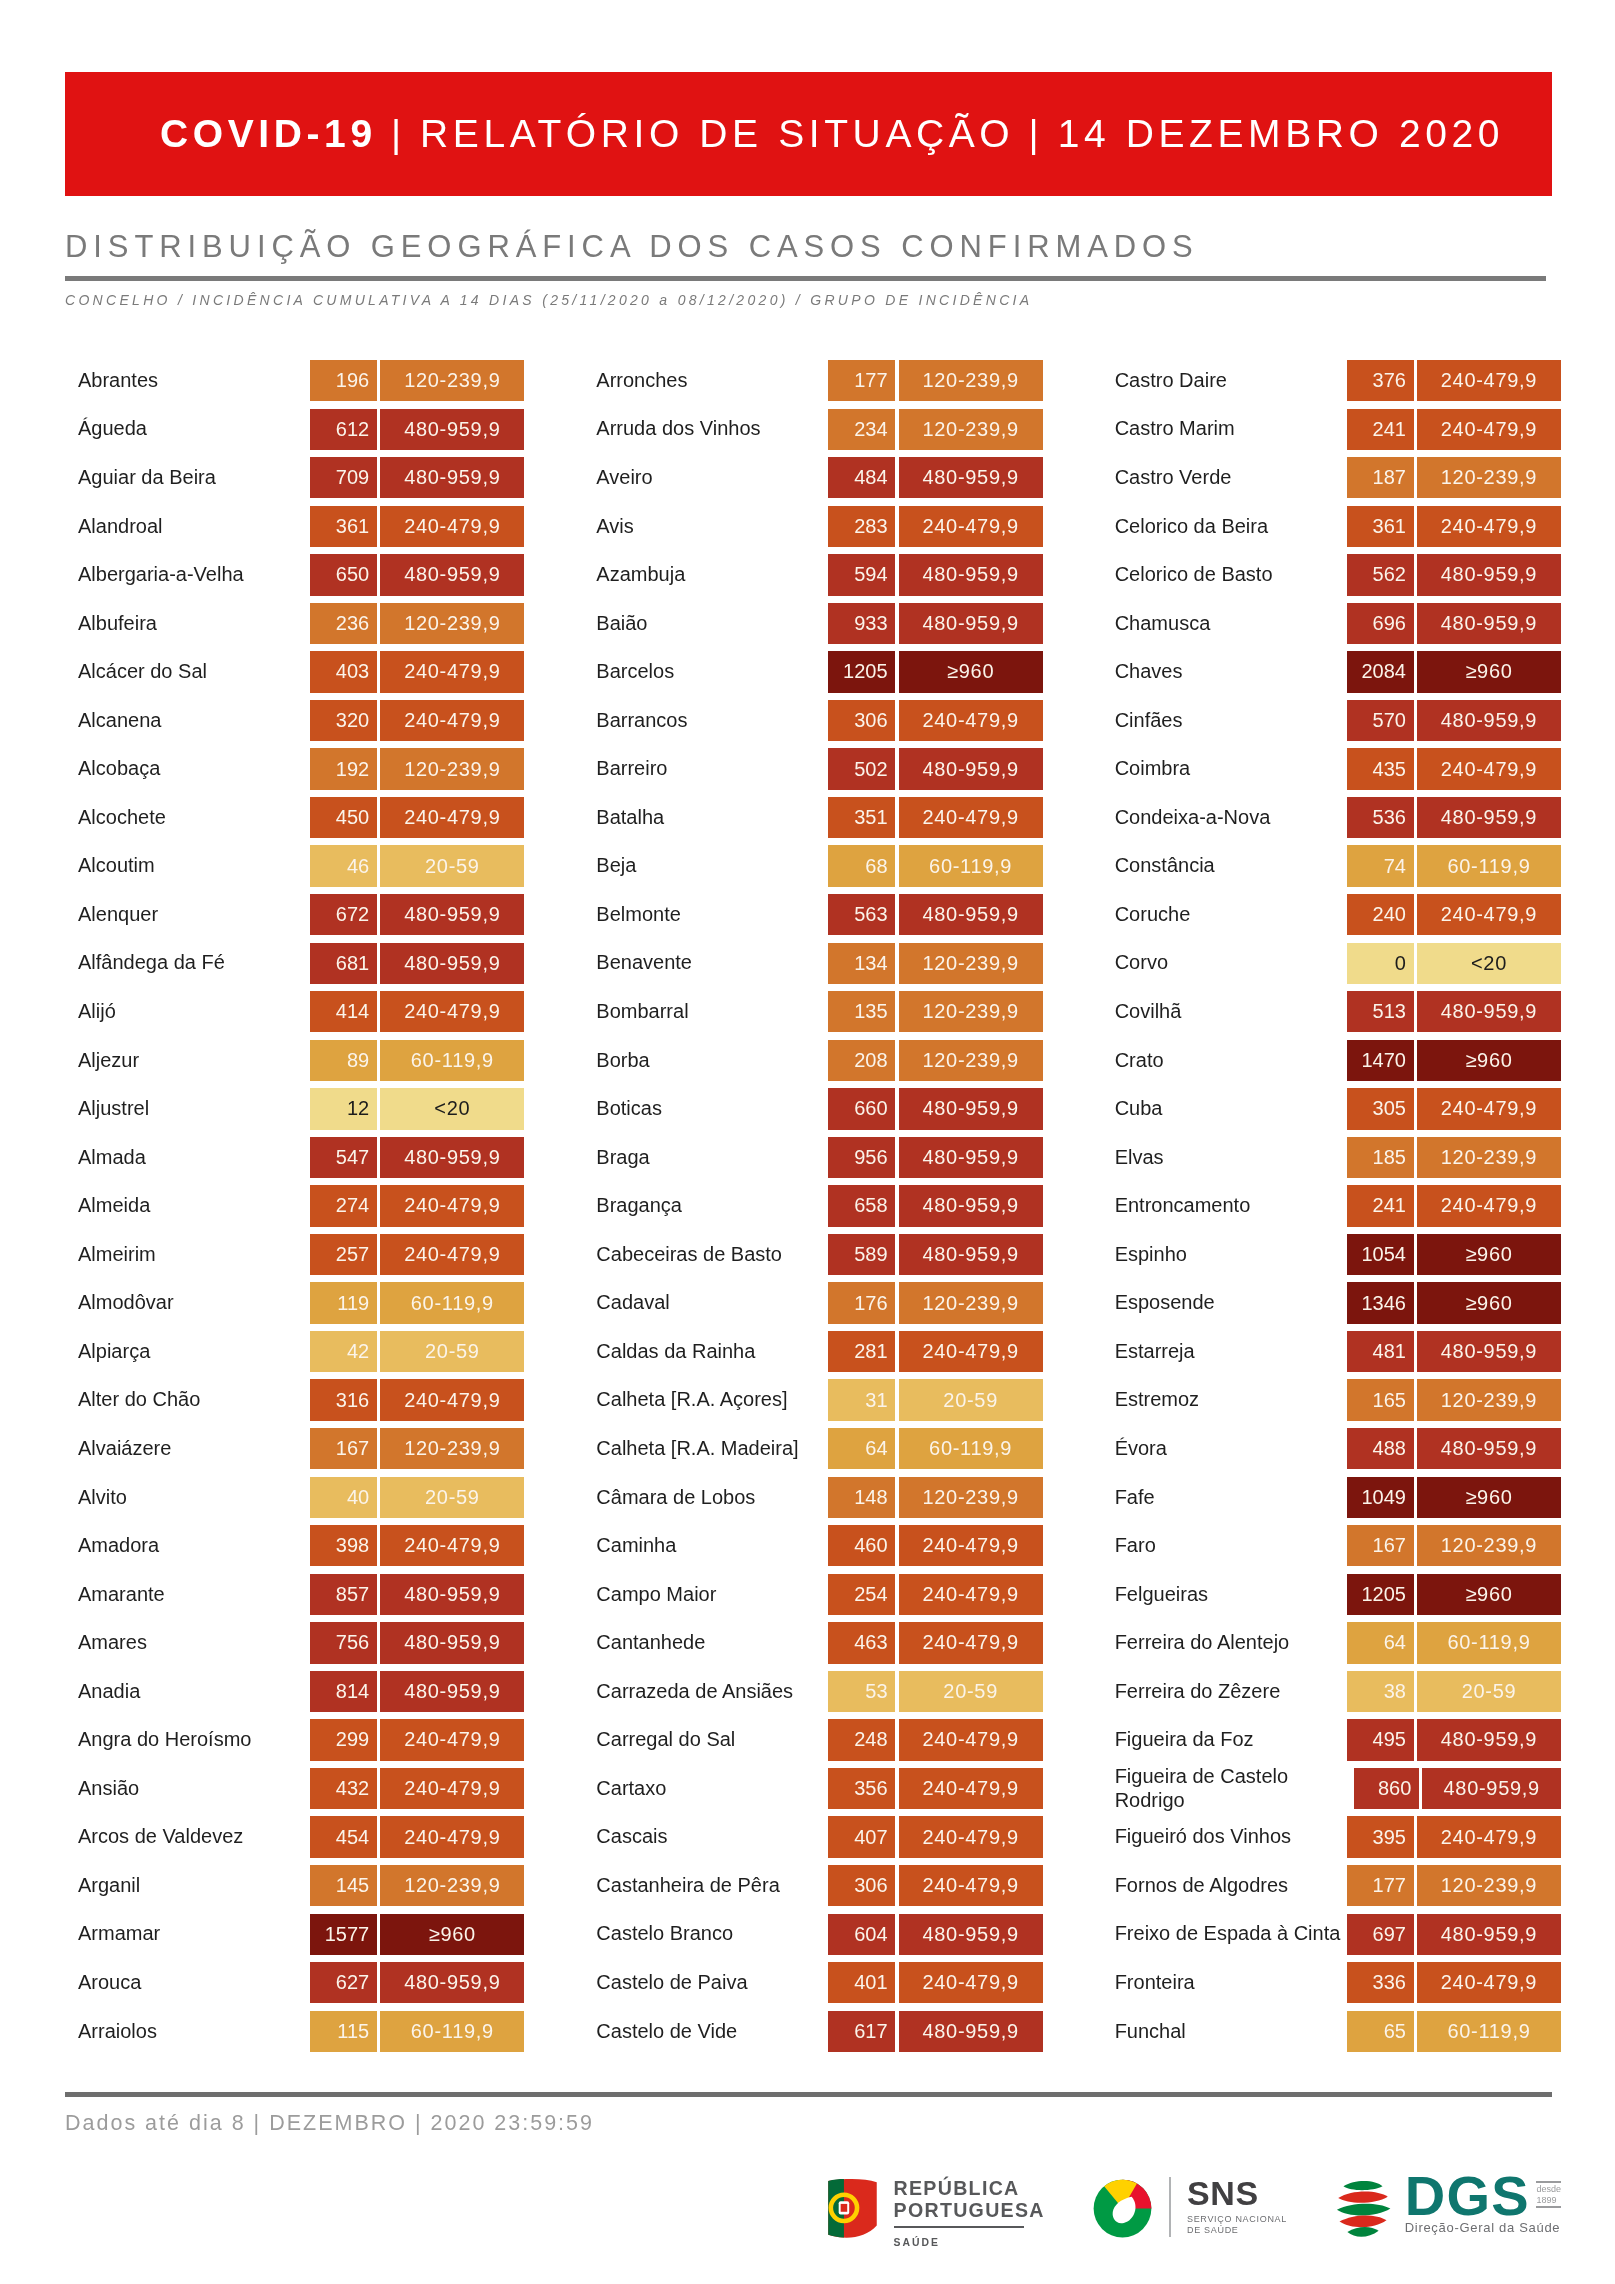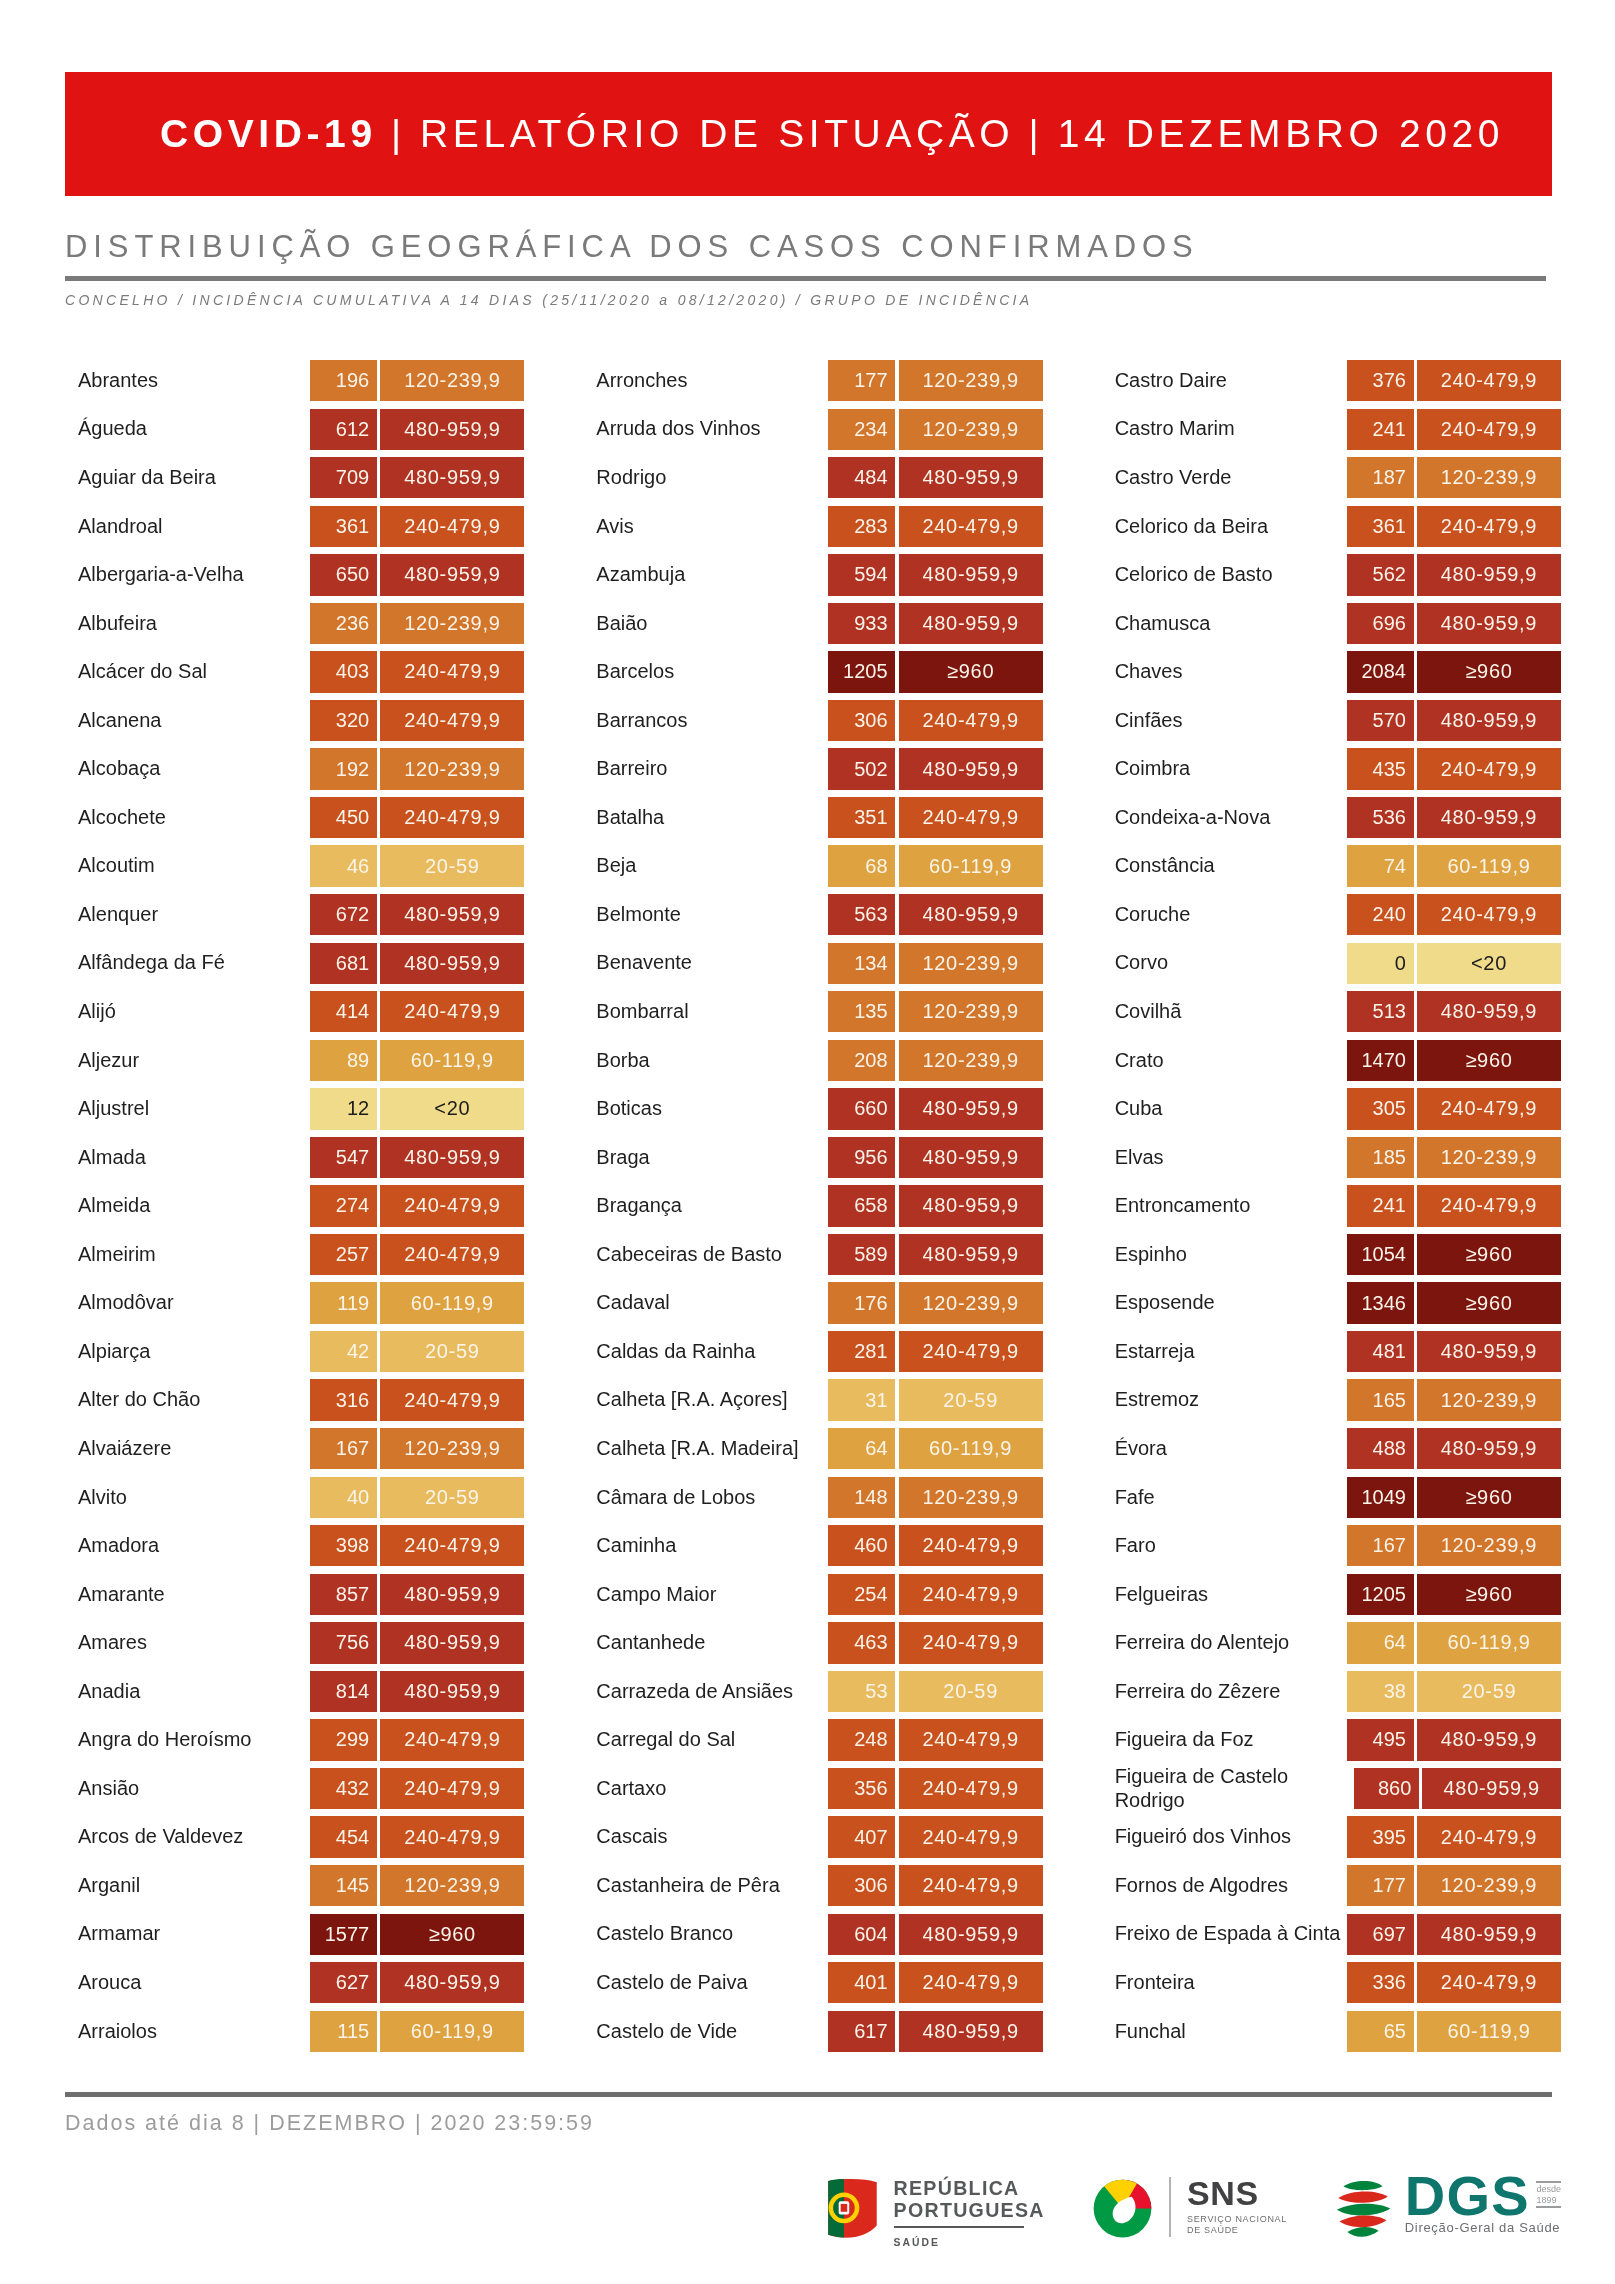--- a/index.html
+++ b/index.html
@@ -239,21 +239,21 @@
           <div class="name">Arronches</div>
           <div class="cell val" style="background: rgb(210, 118, 44); color: rgb(251, 244, 234);">177</div>
           <div class="cell grp" style="background: rgb(210, 118, 44); color: rgb(251, 244, 234);">120-239,9</div>
         </div>
         <div class="row">
           <div class="name">Arruda dos Vinhos</div>
           <div class="cell val" style="background: rgb(210, 118, 44); color: rgb(251, 244, 234);">234</div>
           <div class="cell grp" style="background: rgb(210, 118, 44); color: rgb(251, 244, 234);">120-239,9</div>
         </div>
         <div class="row">
-          <div class="name">Rodrigo</div>
+          <div class="name">Aveiro</div>
           <div class="cell val" style="background: rgb(176, 50, 34); color: rgb(251, 244, 234);">484</div>
           <div class="cell grp" style="background: rgb(176, 50, 34); color: rgb(251, 244, 234);">480-959,9</div>
         </div>
         <div class="row">
           <div class="name">Avis</div>
           <div class="cell val" style="background: rgb(200, 81, 29); color: rgb(251, 244, 234);">283</div>
           <div class="cell grp" style="background: rgb(200, 81, 29); color: rgb(251, 244, 234);">240-479,9</div>
         </div>
         <div class="row">
           <div class="name">Azambuja</div>

